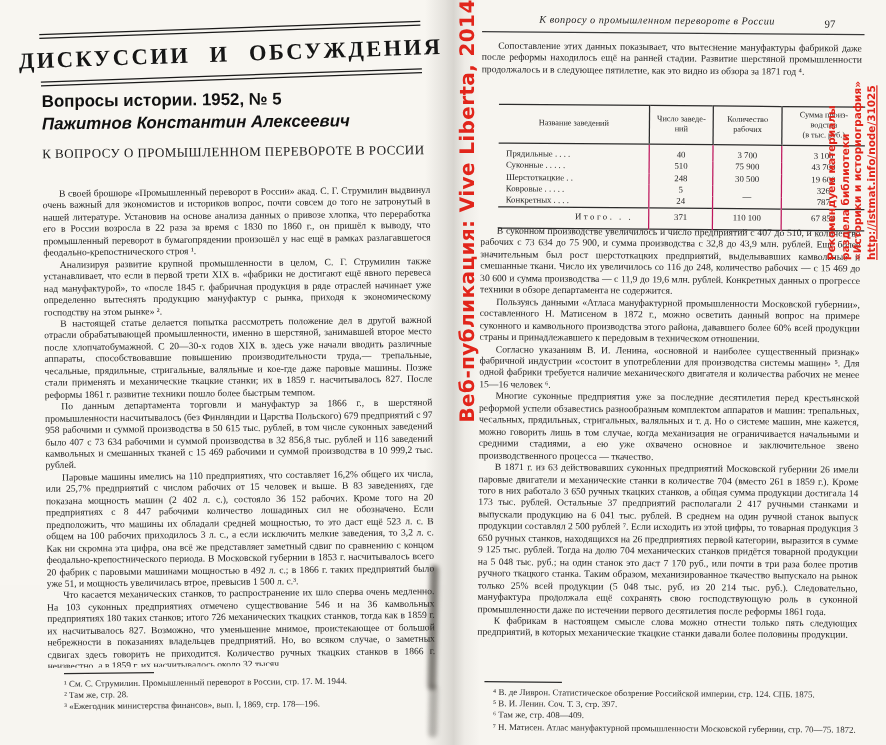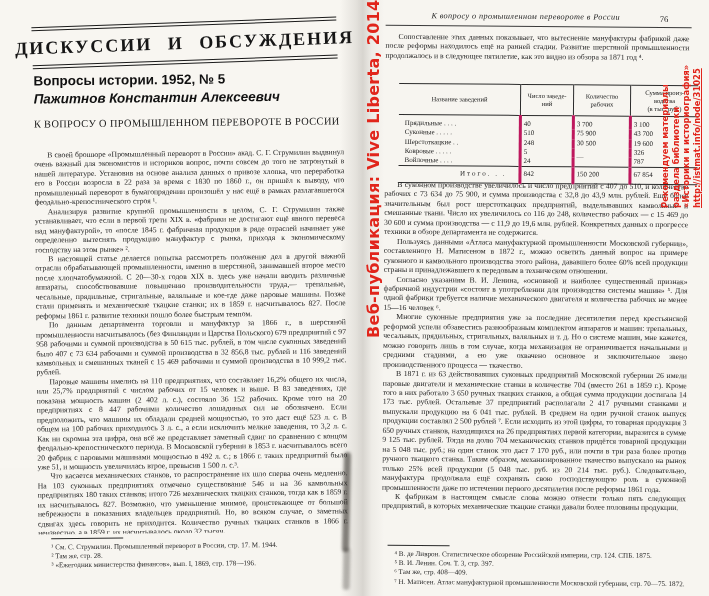--- a/index.html
+++ b/index.html
@@ -52,21 +52,21 @@
   .pagenum { position:absolute; left:300px; top:13px; font-size:8.6px; color:#222; }
   .headrule { position:absolute; left:26px; top:26px; width:306px; border-top:1.2px solid #3a3a3a; }
   .intro-block { position:absolute; left:26px; top:33px; width:304px; }
   .r-table { position:absolute; left:40px; top:84px; border-collapse:collapse; font-size:7px; color:#242424;
     border-top:1.5px solid #2c2c2c; border-bottom:1.5px solid #2c2c2c; }
   .r-table th {
     font-weight:normal; font-size:6.6px; line-height:8px; white-space:pre-line;
     text-align:center; padding:3px 2px; border-bottom:1px solid #2c2c2c; border-left:1px solid #2c2c2c;
   }
   .r-table th:first-child { border-left:none; }
-  .r-table td { line-height:9.3px; padding:0 2px; text-align:left; border-left:3px solid #be185d; vertical-align:middle; }
+  .r-table td { line-height:9.3px; padding:0 2px; text-align:center; border-left:1px solid #be185d; vertical-align:middle; }
   .r-table td:first-child { border-left:none; }
   .r-table td.name { text-align:left; padding-left:6px; width:102px; }
   .r-table .w-plants { width:46px; } .r-table .w-workers { width:50px; } .r-table .w-output { width:62px; }
   .r-table tr.first td { padding-top:4px; }
   .r-table tr.total td { border-top:1px solid #2c2c2c; padding-top:3px; padding-bottom:3px; }
   .r-table tr.total td.name { text-align:right; letter-spacing:2px; padding-right:12px; }
   .r-body { position:absolute; left:26px; top:181px; width:304px; height:362px; overflow:hidden; }
   .r-fnrule { left:32px; top:546px; width:62px; }
   .r-fns { position:absolute; left:26px; top:551px; width:304px; }
 
@@ -123,21 +123,21 @@
           <p class="fn">¹ См. С. Струмилин. Промышленный переворот в России, стр. 17. М. 1944.</p>
           <p class="fn">² Там же, стр. 28.</p>
           <p class="fn">³ «Ежегодник министерства финансов», вып. I, 1869, стр. 178—196.</p>
         </div>
     </div>
   </div>
 
   <div class="page page-right">
     <div class="tilt-right">
       <div class="runhead">К вопросу о промышленном перевороте в России</div>
-      <div class="pagenum">76</div>
+      <div class="pagenum">97</div>
       <div class="headrule"></div>
       <div class="intro-block">
         <p class="para">Сопоставление этих данных показывает, что вытеснение мануфактуры фабрикой даже после реформы находилось ещё на ранней стадии. Развитие шерстяной промышленности продолжалось и в следующее пятилетие, как это видно из обзора за 1871 год ⁴.</p>
       </div>
       <table class="r-table">
         <thead>
           <tr>
               <th class="w-name">Название заведений</th>
               <th class="w-plants">Число заведе-
 ний</th>
@@ -167,28 +167,28 @@
               <td class="w-workers">30 500</td>
               <td class="w-output">19 600</td>
             </tr>
             <tr>
               <td class="name">Ковровые  .  .  .  .  .</td>
               <td class="w-plants">5</td>
               <td class="w-workers" rowspan="2">—</td>
               <td class="w-output">326</td>
             </tr>
             <tr>
-              <td class="name">Войлочные  .  .  .  .</td>
+              <td class="name">Конкретных  .  .  .  .</td>
               <td class="w-plants">24</td>
               <td class="w-output">787</td>
             </tr>
             <tr class="total">
               <td class="name">Итого. . .</td>
-              <td class="w-plants">842</td>
-              <td class="w-workers">150 200</td>
+              <td class="w-plants">371</td>
+              <td class="w-workers">110 100</td>
               <td class="w-output">67 854</td>
             </tr>
           </tbody>
       </table>
       <div class="r-body">
           <p class="para">В суконном производстве увеличилось и число предприятий с 407 до 510, и количество рабочих с 73 634 до 75 900, и сумма производства с 32,8 до 43,9 млн. рублей. Ещё более значительным был рост шерстоткацких предприятий, выделывавших камвольные и смешанные ткани. Число их увеличилось со 116 до 248, количество рабочих — с 15 469 до 30 600 и сумма производства — с 11,9 до 19,6 млн. рублей. Конкретных данных о прогрессе техники в обзоре департамента не содержится.</p>
           <p class="para">Пользуясь данными «Атласа мануфактурной промышленности Московской губернии», составленного Н. Матисеном в 1872 г., можно осветить данный вопрос на примере суконного и камвольного производства этого района, дававшего более 60% всей продукции страны и принадлежавшего к передовым в техническом отношении.</p>
           <p class="para">Согласно указаниям В. И. Ленина, «основной и наиболее существенный признак» фабричной индустрии «состоит в употреблении для производства системы машин» ⁵. Для одной фабрики требуется наличие механического двигателя и количества рабочих не менее 15—16 человек ⁶.</p>
           <p class="para">Многие суконные предприятия уже за последние десятилетия перед крестьянской реформой успели обзавестись разнообразным комплектом аппаратов и машин: трепальных, чесальных, прядильных, стригальных, валяльных и т. д. Но о системе машин, мне кажется, можно говорить лишь в том случае, когда механизация не ограничивается начальными и средними стадиями, а ею уже охвачено основное и заключительное звено производственного процесса — ткачество.</p>
           <p class="para">В 1871 г. из 63 действовавших суконных предприятий Московской губернии 26 имели паровые двигатели и механические станки в количестве 704 (вместо 261 в 1859 г.). Кроме того в них работало 3 650 ручных ткацких станков, а общая сумма продукции достигала 14 173 тыс. рублей. Остальные 37 предприятий располагали 2 417 ручными станками и выпускали продукцию на 6 041 тыс. рублей. В среднем на один ручной станок выпуск продукции составлял 2 500 рублей ⁷. Если исходить из этой цифры, то товарная продукция 3 650 ручных станков, находящихся на 26 предприятиях первой категории, выразится в сумме 9 125 тыс. рублей. Тогда на долю 704 механических станков придётся товарной продукции на 5 048 тыс. руб.; на один станок это даст 7 170 руб., или почти в три раза более против ручного ткацкого станка. Таким образом, механизированное ткачество выпускало на рынок только 25% всей продукции (5 048 тыс. руб. из 20 214 тыс. руб.). Следовательно, мануфактура продолжала ещё сохранять свою господствующую роль в суконной промышленности даже по истечении первого десятилетия после реформы 1861 года.</p>

